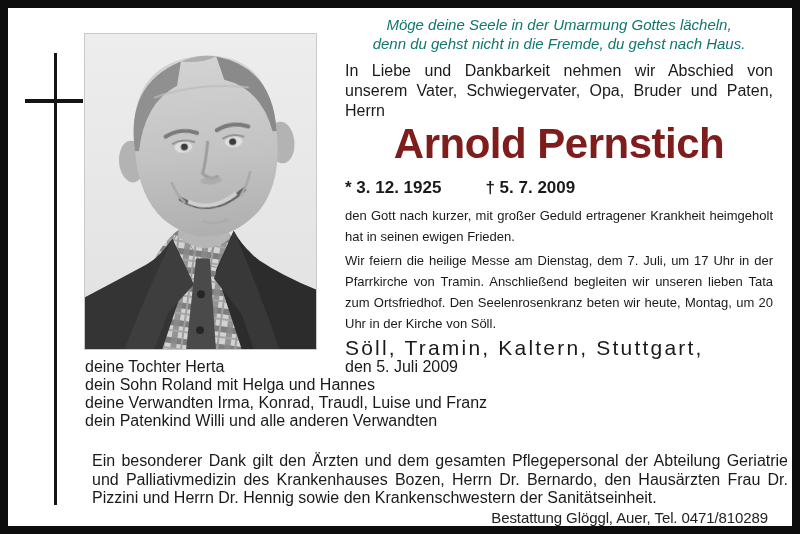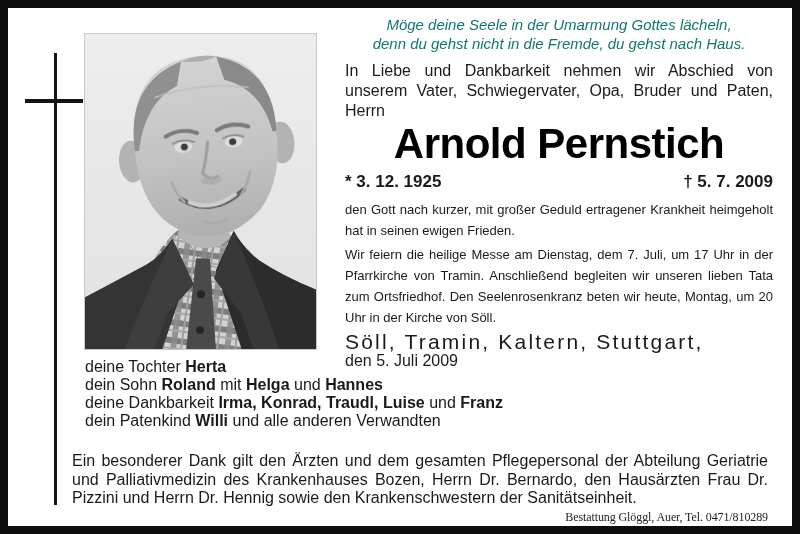--- a/index.html
+++ b/index.html
@@ -12,33 +12,33 @@
   .cross{position:absolute;left:0;top:0;}
   .cross-v{position:absolute;left:46px;top:45px;width:3px;height:452px;background:#141414;}
   .cross-h{position:absolute;left:17px;top:91px;width:58px;height:4px;background:#141414;}
   
   .photo{position:absolute;left:76px;top:25px;width:233px;height:317px;border:1px solid #c9c9c9;box-sizing:border-box;}
   .photo svg{display:block;width:100%;height:100%;}
   
   .right{position:absolute;left:337px;top:4px;width:428px;}
   .verse{margin:3px 0 0;font-style:italic;font-size:15px;line-height:19px;text-align:center;color:#0f766e;}
   .intro{margin:8px 0 0;font-size:16px;line-height:20px;text-align:justify;}
-  .name{margin:1px 0 0;font-weight:bold;font-size:42px;line-height:44px;text-align:center;letter-spacing:-0.5px;color:#000000;}
-  .dates{margin-top:6px;display:flex;justify-content:space-between;gap:44px;font-weight:bold;font-size:17px;line-height:20px;}
+  .name{margin:1px 0 0;font-weight:bold;font-size:42px;line-height:44px;text-align:center;letter-spacing:-0.5px;color:#7f1d1d;}
+  .dates{margin-top:12px;display:flex;justify-content:flex-start;gap:44px;font-weight:bold;font-size:17px;line-height:20px;}
   .para{margin:7px 0 0;font-size:13px;line-height:21px;text-align:justify;}
   .para.second{margin-top:3px;}
   .places{margin:4px 0 0;font-size:21px;line-height:19px;letter-spacing:2.2px;}
   .dateline{font-size:16px;line-height:19px;}
   
   .mourners{position:absolute;left:77px;top:350px;width:700px;font-size:16px;line-height:18px;}
-  .mourners b{font-weight:bold;}
+  .mourners b{font-weight:normal;}
   
-  .thanks{position:absolute;left:64px;top:444px;width:696px;font-size:16px;line-height:18.5px;text-align:justify;}
+  .thanks{position:absolute;left:84px;top:444px;width:696px;font-size:16px;line-height:18.5px;text-align:justify;}
   
-  .funeral{position:absolute;right:24px;top:503px;font-size:12px;line-height:13px;letter-spacing:-0.1px;color:#222;font-family:Liberation Serif, serif;}
+  .funeral{position:absolute;right:24px;top:503px;font-size:15px;line-height:13px;letter-spacing:-0.1px;color:#222;}
 </style>
 </head>
 <body>
 
 <div class="card">
 
   <div class="cross">
     <div class="cross-v"></div>
     <div class="cross-h"></div>
   </div>
@@ -120,21 +120,21 @@
     </div>
     <div class="para">den Gott nach kurzer, mit großer Geduld ertragener Krankheit heimgeholt hat in seinen ewigen Frieden.</div>
     <div class="para second">Wir feiern die heilige Messe am Dienstag, dem 7. Juli, um 17 Uhr in der Pfarrkirche von Tramin. Anschließend begleiten wir unseren lieben Tata zum Ortsfriedhof. Den Seelenrosenkranz beten wir heute, Montag, um 20 Uhr in der Kirche von Söll.</div>
     <div class="places">Söll, Tramin, Kaltern, Stuttgart,</div>
     <div class="dateline">den 5. Juli 2009</div>
   </div>
 
   <div class="mourners">
     <div><span>deine Tochter </span><b>Herta</b></div>
     <div><span>dein Sohn </span><b>Roland</b><span> mit </span><b>Helga</b><span> und </span><b>Hannes</b></div>
-    <div><span>deine Dankbarkeit </span><b>Irma, Konrad, Traudl, Luise</b><span> und </span><b>Franz</b></div>
+    <div><span>deine Verwandten </span><b>Irma, Konrad, Traudl, Luise</b><span> und </span><b>Franz</b></div>
     <div><span>dein Patenkind </span><b>Willi</b><span> und alle anderen Verwandten</span></div>
   </div>
 
   <div class="thanks">Ein besonderer Dank gilt den Ärzten und dem gesamten Pflegepersonal der Abteilung Geriatrie und Palliativmedizin des Krankenhauses Bozen, Herrn Dr. Bernardo, den Hausärzten Frau Dr. Pizzini und Herrn Dr. Hennig sowie den Krankenschwestern der Sanitätseinheit.</div>
 
   <div class="funeral">Bestattung Glöggl, Auer, Tel. 0471/810289</div>
 
 </div>
 
 </body></html>

